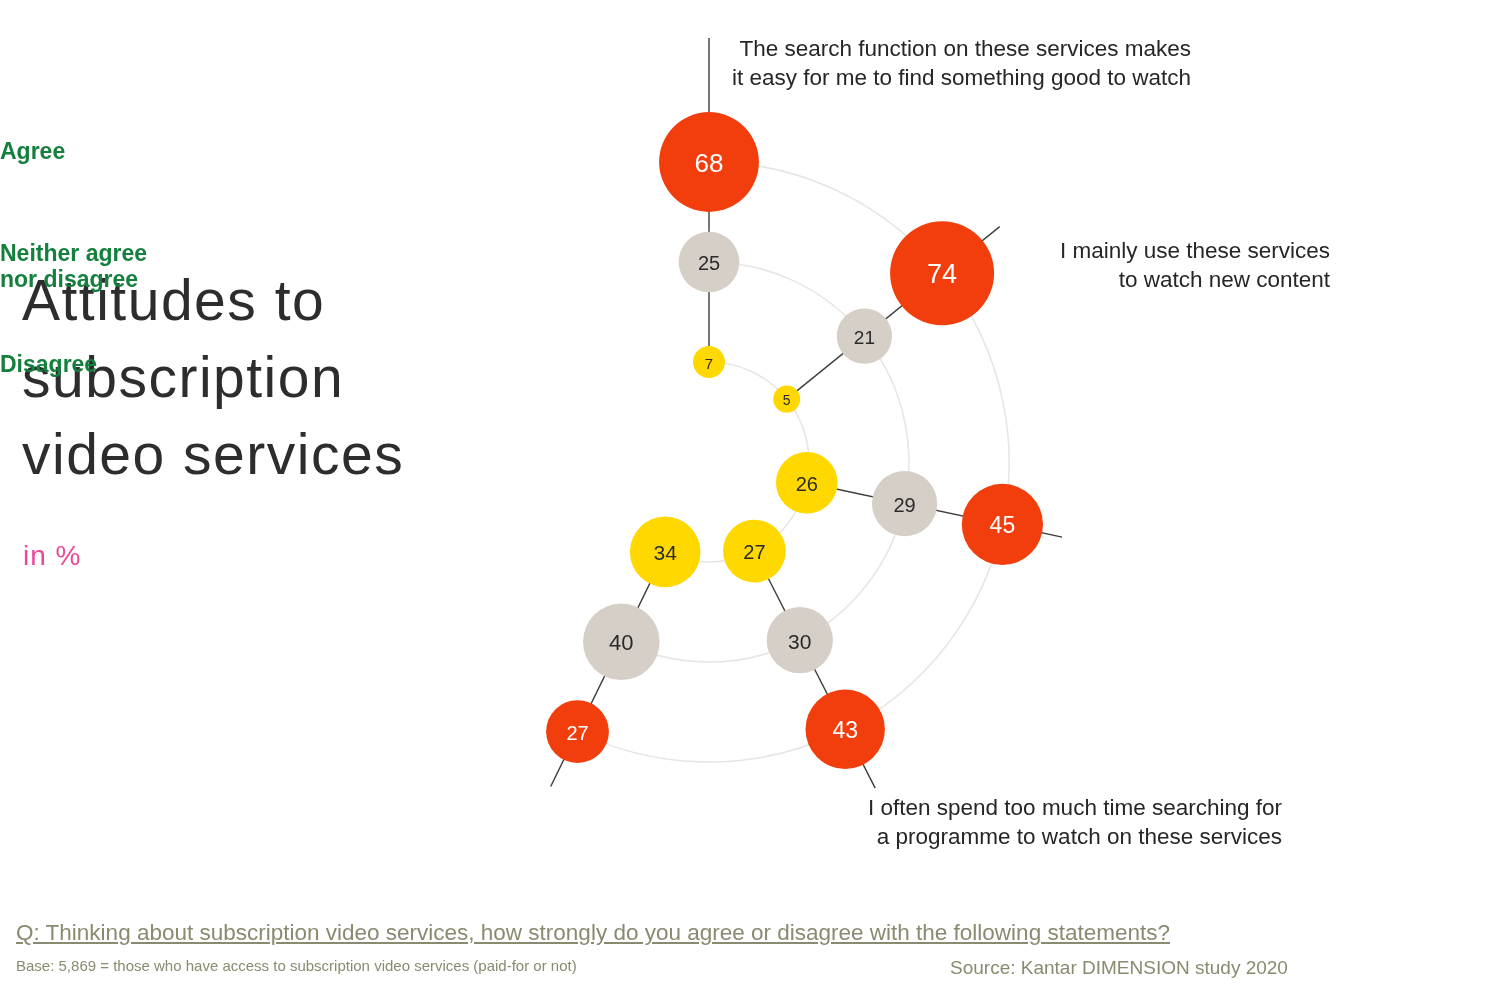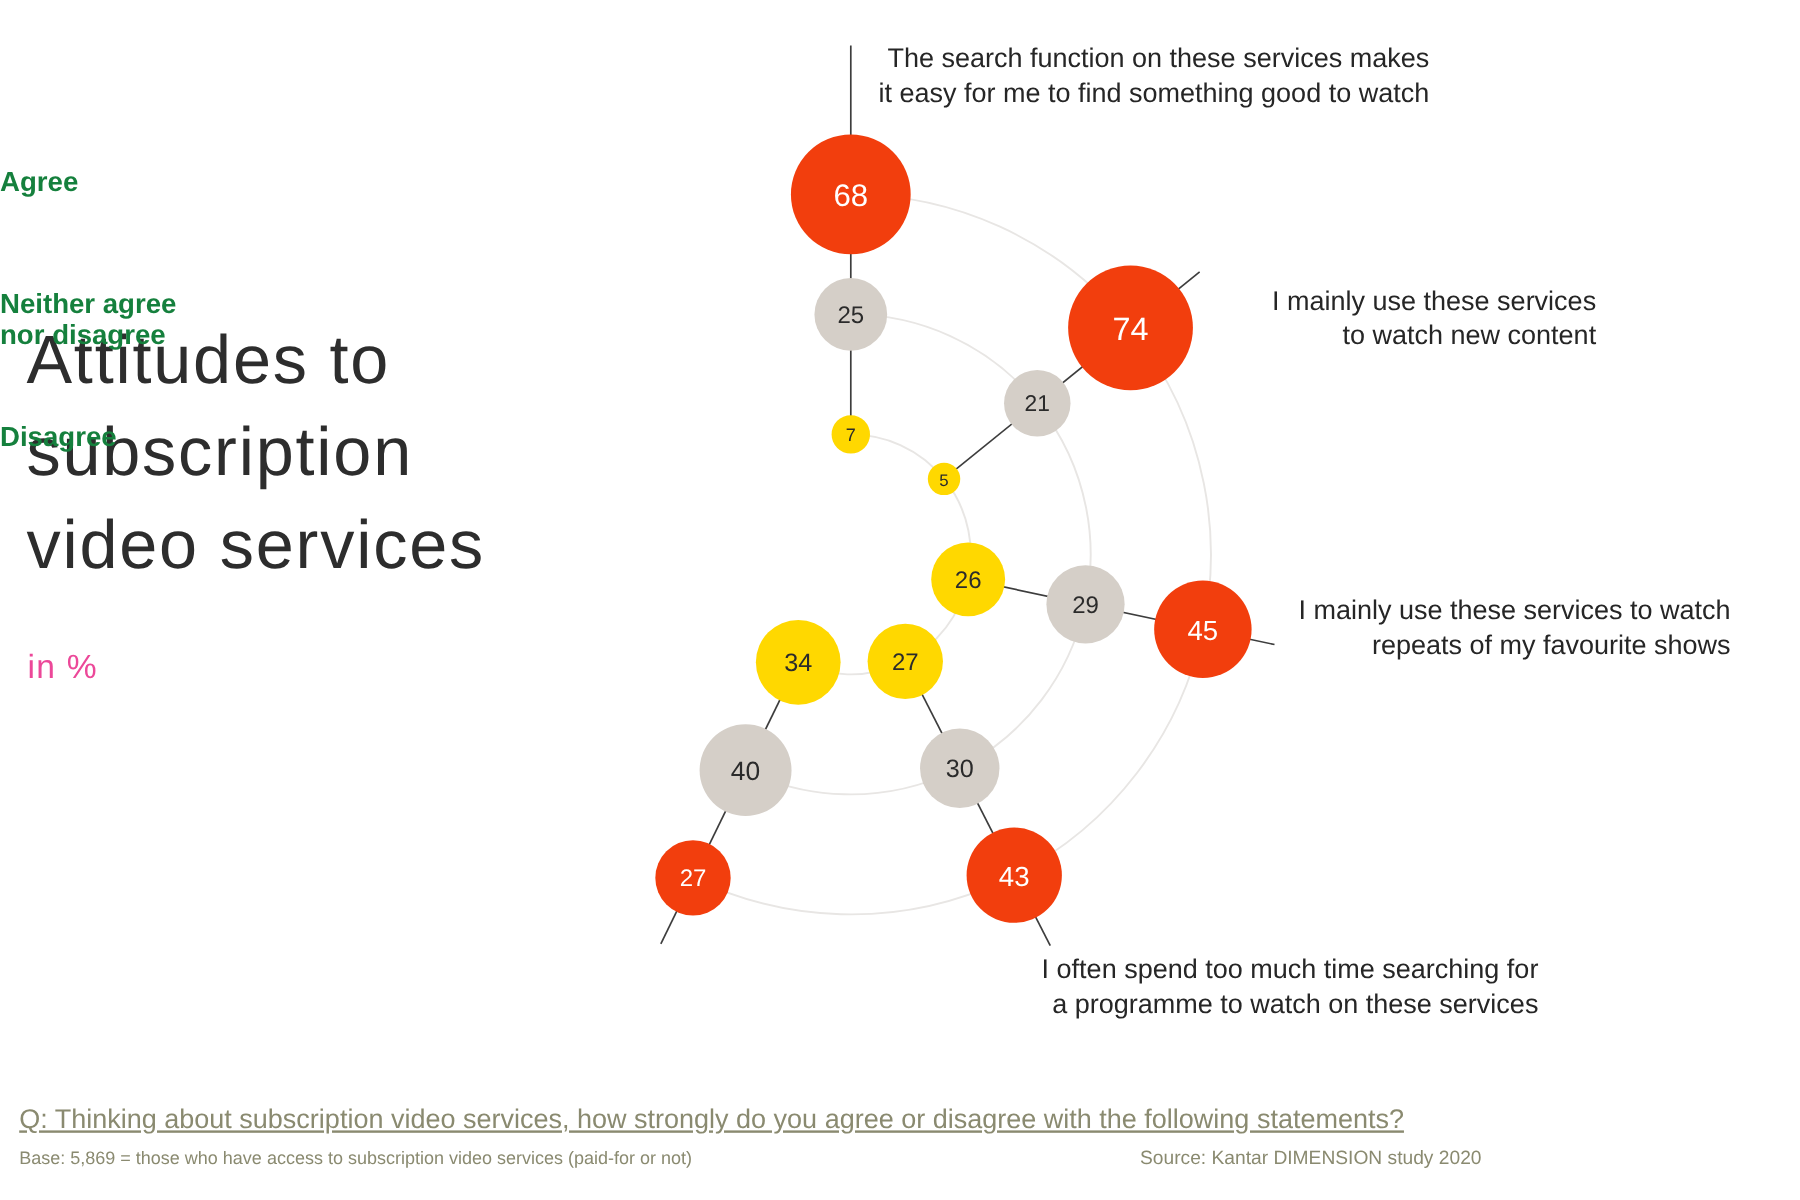--- a/index.html
+++ b/index.html
@@ -31,21 +31,21 @@
     white-space:pre-line;
     text-align:right;
   }
   .stmt-1{left:732px;top:35px;}
   .stmt-2{left:1060px;top:216px;margin-top:21px;}
   .stmt-3{left:1082px;top:495px;}
   .stmt-4{left:868px;top:794px;}
   .stmt-5{left:427px;top:794px;}
   .footer-q{position:absolute;left:16px;top:920px;font-size:22.5px;color:#8a8a70;text-decoration:underline;}
   .footer-base{position:absolute;left:16px;top:957px;font-size:15px;color:#8a8a70;}
-  .footer-source{position:absolute;left:950px;top:957px;font-size:16px;color:#8a8a70;}
+  .footer-source{position:absolute;left:950px;top:957px;font-size:19px;color:#8a8a70;}
 </style>
 </head>
 <body>
 
 <div class="stage">
 
   <svg class="chart-svg" width="1500" height="1000" viewBox="0 0 1500 1000">
       <path d="M 709.0 362.0 A 100 100 0 1 1 665.2 551.9" fill="none" stroke="#E8E6E4" stroke-width="1.6"></path>
       <path d="M 709.0 262.0 A 200 200 0 1 1 621.3 641.8" fill="none" stroke="#E8E6E4" stroke-width="1.6"></path>
       <path d="M 709.0 162.0 A 300 300 0 1 1 577.5 731.6" fill="none" stroke="#E8E6E4" stroke-width="1.6"></path>
@@ -93,22 +93,20 @@
 
   <div class="cat cat-agree">Agree</div>
   <div class="cat cat-neither">Neither agree
 nor disagree</div>
   <div class="cat cat-disagree">Disagree</div>
 
   <div class="stmt stmt-1">The search function on these services makes
 it easy for me to find something good to watch</div>
   <div class="stmt stmt-2">I mainly use these services
 to watch new content</div>
-  <div class="stmt stmt-3">I mainly use these services to watch
-repeats of my favourite shows</div>
   <div class="stmt stmt-4">I often spend too much time searching for
 a programme to watch on these services</div>
 
   <div class="footer-q">Q: Thinking about subscription video services, how strongly do you agree or disagree with the following statements?</div>
   <div class="footer-base">Base: 5,869 = those who have access to subscription video services (paid-for or not)</div>
   <div class="footer-source">Source: Kantar DIMENSION study 2020</div>
 
 </div>
 
 </body></html>

